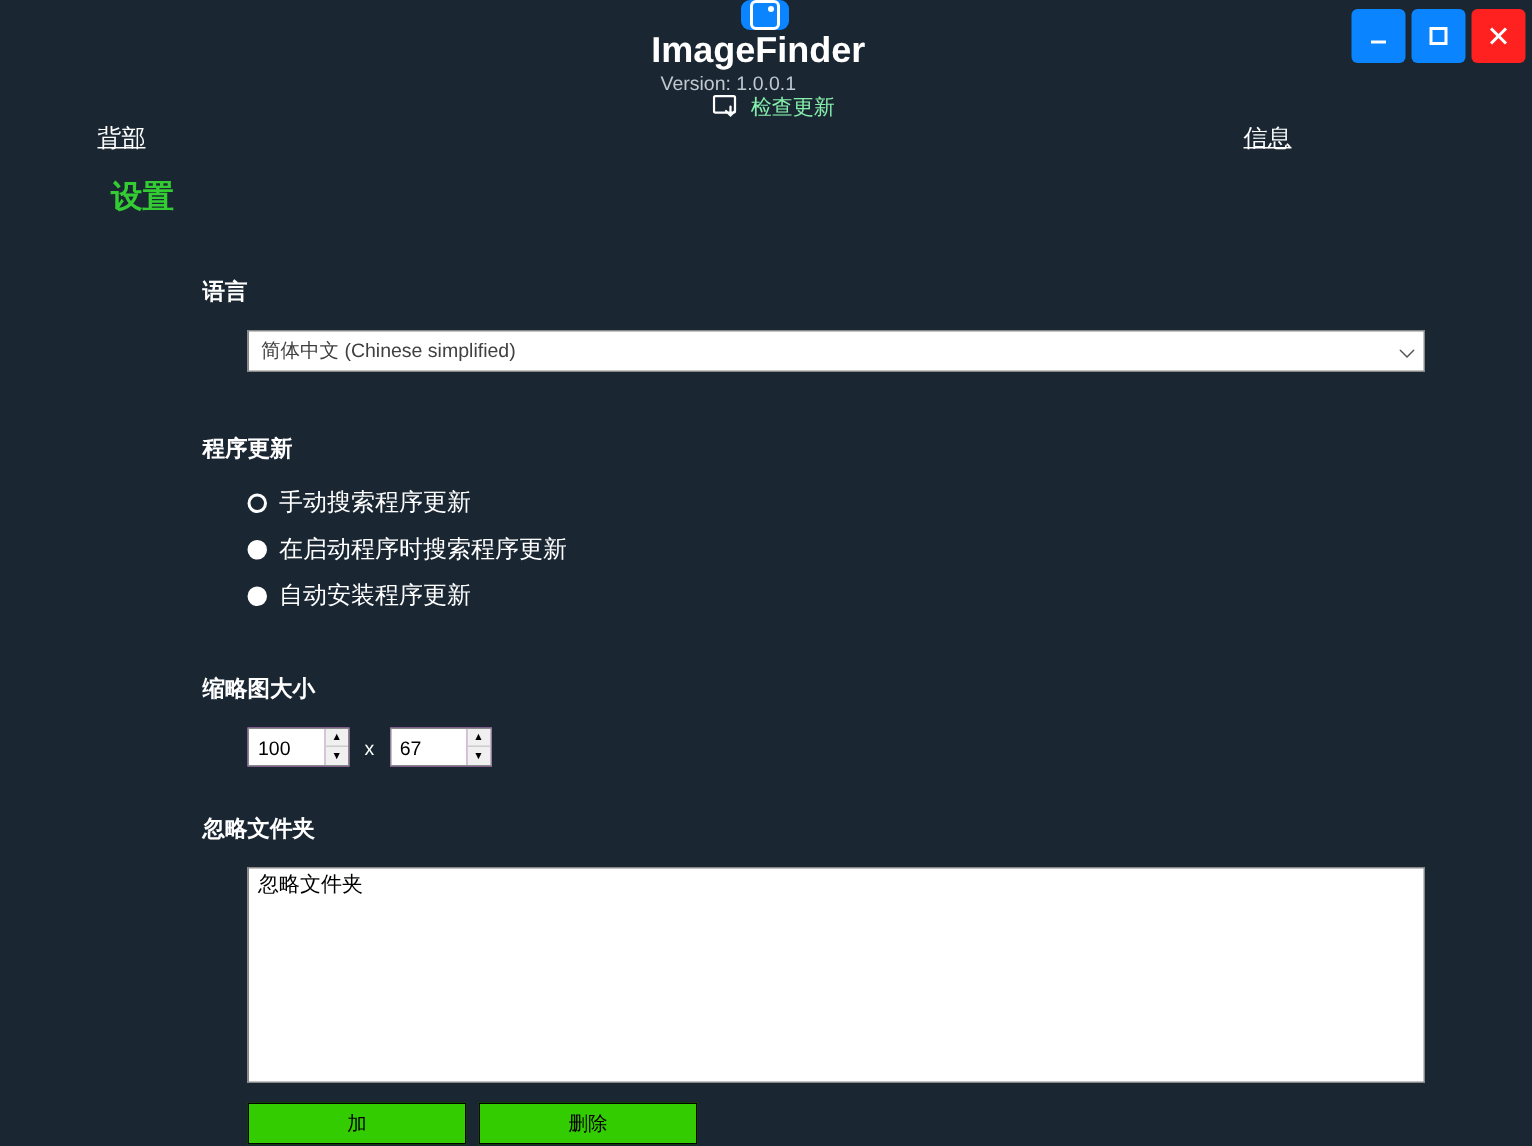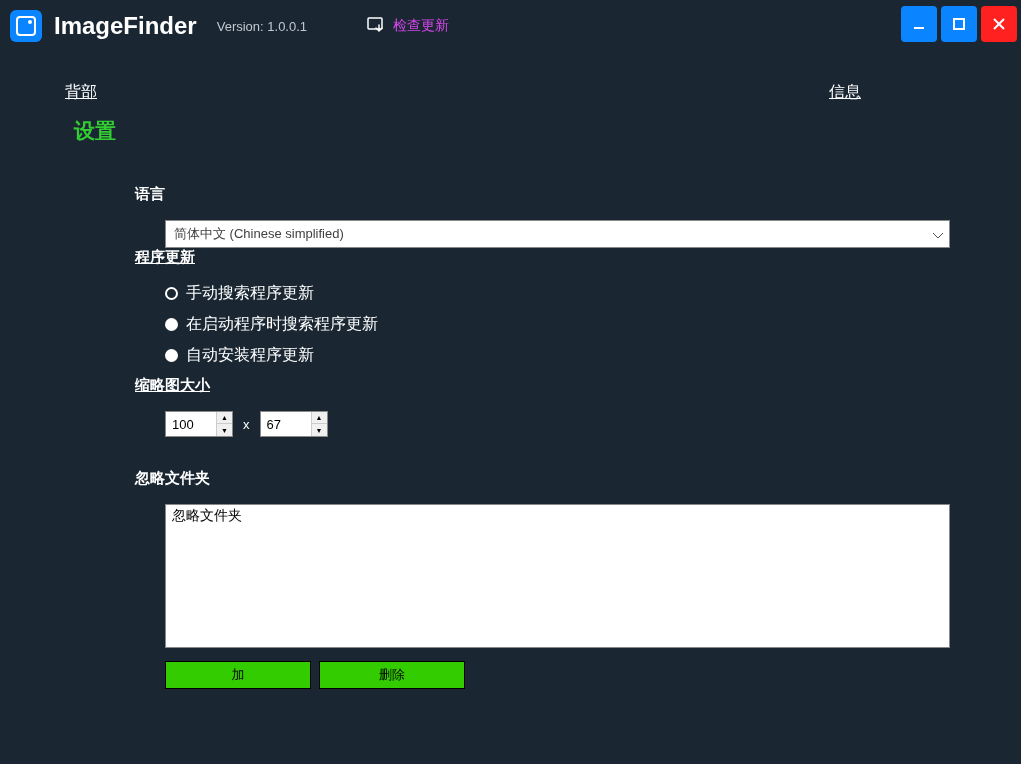--- a/index.html
+++ b/index.html
@@ -14,20 +14,21 @@
       background: #1a2733;
       overflow: hidden;
       position: relative;
     }
     .titlebar {
       height: 52px;
       display: flex;
       align-items: center;
       padding: 0 0 0 10px;
       position: relative;
+      flex-direction: column;
     }
     .app-logo {
       width: 32px;
       height: 32px;
       background: #0a84ff;
       border-radius: 6px;
       display: flex;
       align-items: center;
       justify-content: center;
       margin-right: 12px;
@@ -56,21 +57,21 @@
       margin-right: 20px;
     }
     .app-version {
       color: #c0c8d0;
       font-size: 13px;
       margin-right: 60px;
     }
     .update-section {
       display: flex;
       align-items: center;
-      color: #d946ef;
+      color: #86efac;
       font-size: 14px;
       cursor: pointer;
     }
     .update-icon {
       margin-right: 6px;
       display: inline-flex;
     }
     .window-controls {
       position: absolute;
       right: 4px;
@@ -214,21 +215,21 @@
     .action-btn {
       width: 146px;
       height: 28px;
       background: #33cc00;
       border: 1px solid #000;
       color: #000;
       font-size: 13px;
       cursor: pointer;
     }
     .section-spacing {
-      text-decoration: underline;
+      margin-top: 42px;
     }
     .section-spacing-sm {
       margin-top: 32px;
     }
   </style>
 </head>
 <body>
 
 <div class="titlebar">
   <div class="app-logo">

